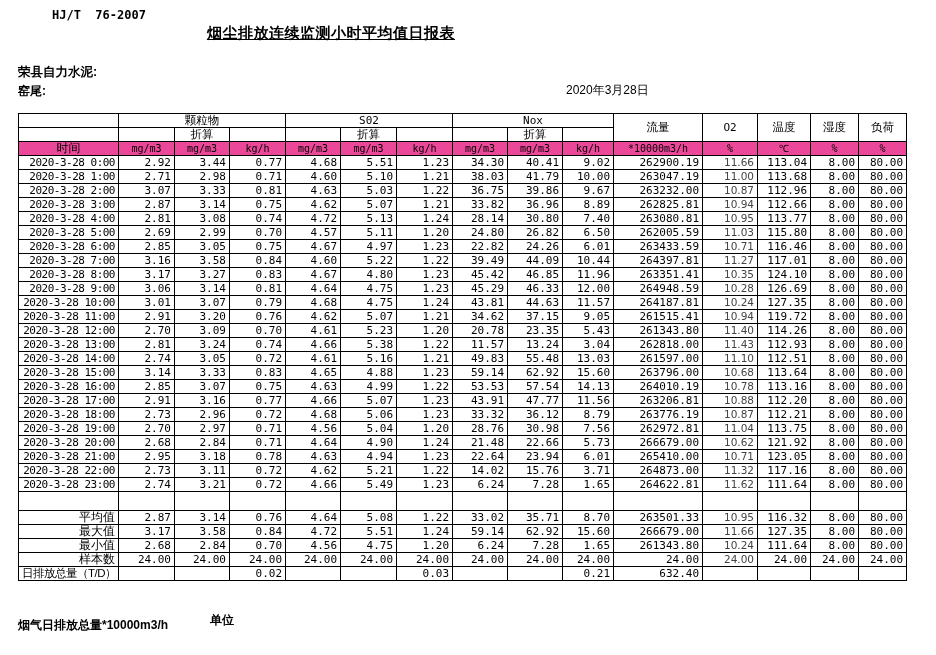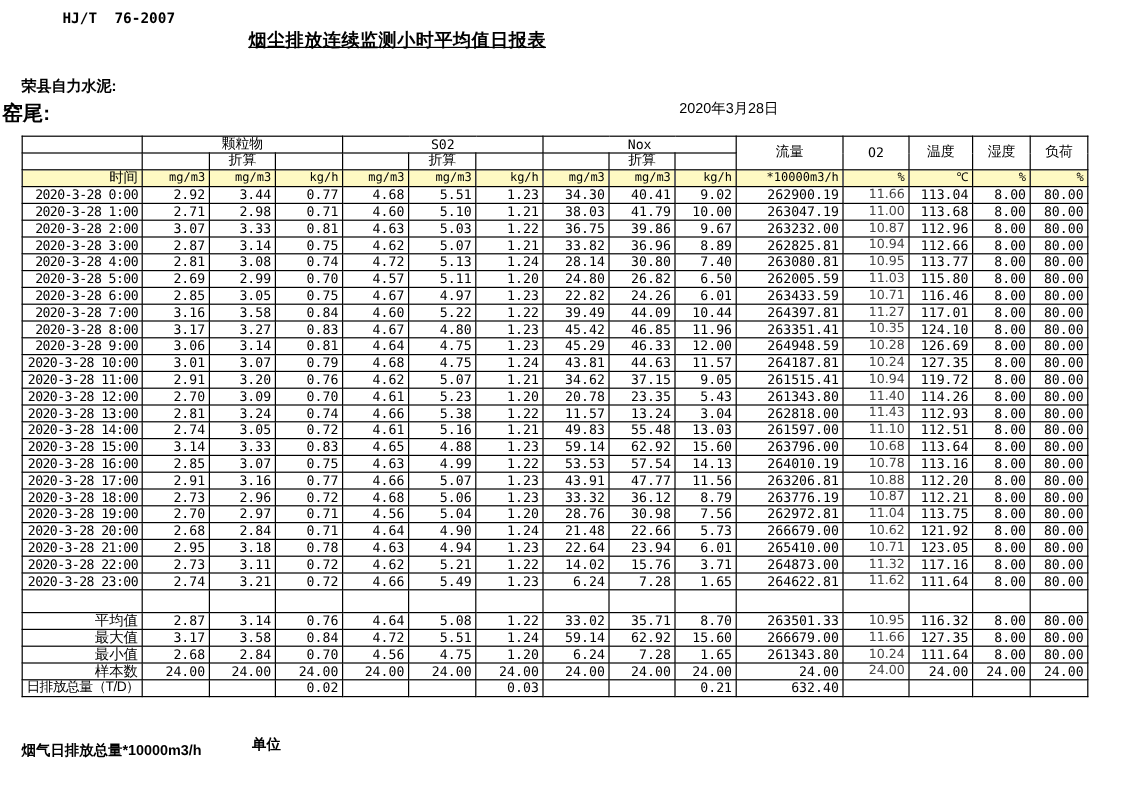--- a/index.html
+++ b/index.html
@@ -16,23 +16,23 @@
     position: absolute; left: 207px; top: 24px;
     font-family: "Liberation Sans", sans-serif;
     font-weight: bold; font-size: 15px; letter-spacing: 0.5px; text-decoration: underline;
   }
   .company {
     position: absolute; left: 18px; top: 64px;
     font-family: "Liberation Sans", sans-serif;
     font-weight: bold; font-size: 12.5px;
   }
   .location {
-    position: absolute; left: 2px; top: 83px;
+    position: absolute; left: 18px; top: 83px;
     font-family: "Liberation Sans", sans-serif;
-    font-weight: bold; font-size: 17px;
+    font-weight: bold; font-size: 12px;
   }
   .report-date {
     position: absolute; left: 566px; top: 82px;
     font-family: "Liberation Sans", sans-serif;
     font-weight: normal; font-size: 12px;
   }
   table.report {
     position: absolute; left: 18px; top: 113px;
     border-collapse: collapse; table-layout: fixed; width: 888px;
     font-size: 11px;
@@ -41,21 +41,21 @@
     border: 1px solid #000; padding: 0 3px;
     height: 13px; line-height: 13px;
     white-space: nowrap; overflow: hidden;
     font-weight: normal;
   }
   thead th {
     text-align: center;
     font-family: "Liberation Sans", sans-serif; font-size: 11.5px;
   }
   thead .en { font-family: "DejaVu Sans Mono", monospace; font-size: 11px; }
-  tr.unit-row th { background: #fef9c3; font-family: "DejaVu Sans Mono", monospace; font-size: 10px; text-align: right; }
+  tr.unit-row th { background: #ec4899; font-family: "DejaVu Sans Mono", monospace; font-size: 10px; }
   tr.unit-row th.time-head { font-family: "Liberation Sans", sans-serif; font-size: 12px; }
   td { text-align: right; }
   td.t-cell { letter-spacing: -0.5px; padding-right: 2px; margin-left: 24px; }
   td.o2-cell { color: #444; font-family: "DejaVu Sans", sans-serif; font-size: 10.5px; margin-left: 40px; }
   td.sum-label {
     font-family: "Liberation Sans", sans-serif; font-size: 12px;
     text-align: right; letter-spacing: 0;
   }
   td.total-label {
     font-family: "Liberation Sans", sans-serif; font-size: 11.5px;

